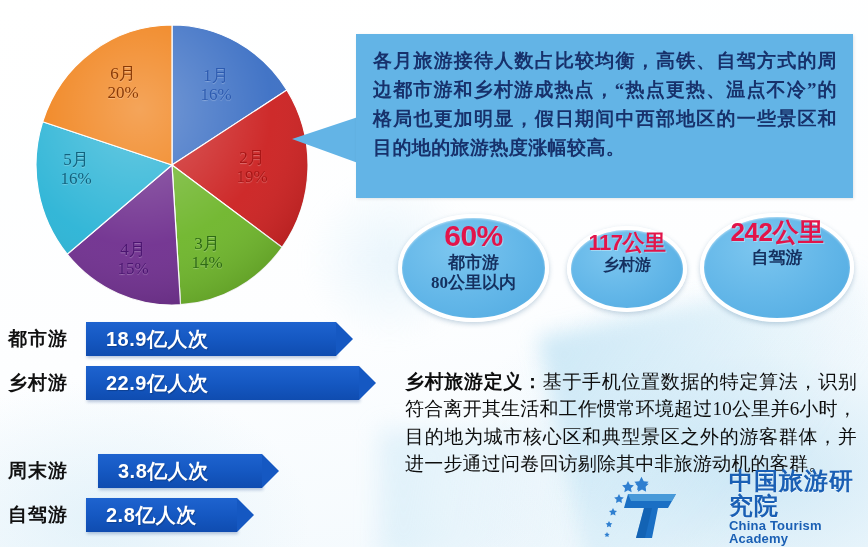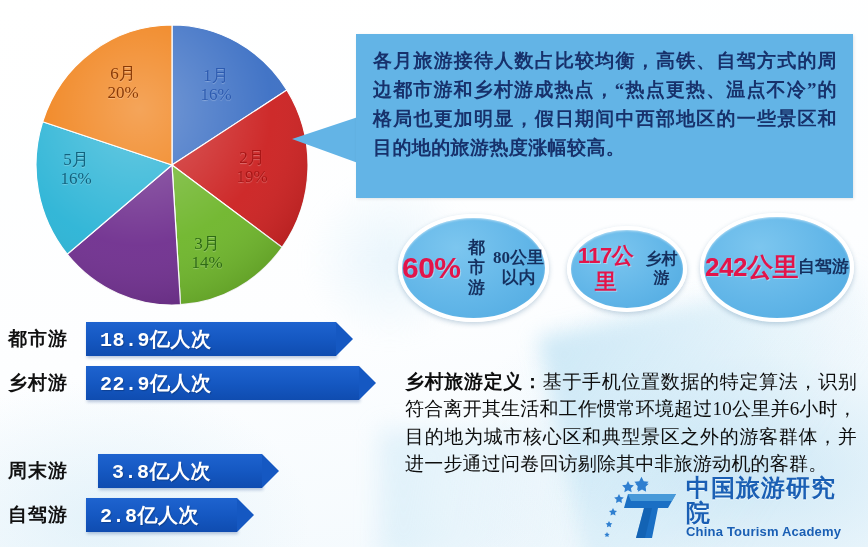--- a/index.html
+++ b/index.html
@@ -84,23 +84,22 @@
   }
 
   
   .badge {
     position: absolute;
     border-radius: 50%;
     background: radial-gradient(ellipse at 38% 30%, #7cc6ef 0%, #62b6e8 55%, #4fa9e0 100%);
     border: 4px solid #ffffff;
     box-shadow: 0 2px 5px rgba(60,110,150,0.30), inset 0 1px 2px rgba(255,255,255,0.45);
     display: flex;
-    flex-direction: row;
+    flex-direction: column;
     align-items: center;
-    justify-content: center;
     text-align: center;
     line-height: 1.18;
   }
   .badge .big {
     color: #e2144a;
     font-weight: bold;
     font-family: "Liberation Sans", "DejaVu Sans", sans-serif;
     text-shadow: 1px 1px 0 rgba(255,255,255,0.35);
     letter-spacing: -0.5px;
   }
@@ -141,27 +140,26 @@
     white-space: nowrap;
   }
   .bar-arrow {
     position: relative;
     height: 34px;
     display: flex;
     align-items: center;
     color: #ffffff;
     font-size: 20px;
     font-weight: bold;
-    padding-left: 14px;
+    padding-left: 20px;
     white-space: nowrap;
     background: linear-gradient(180deg, #1e63cf 0%, #1558c2 50%, #0f4cb0 100%);
     text-shadow: 1px 1px 1px rgba(0,0,0,0.22);
     box-shadow: 1px 2px 3px rgba(30,70,140,0.30);
     letter-spacing: 0.5px;
-    font-family: Liberation Mono, monospace;
   }
   .bar-arrow::after {
     content: "";
     position: absolute;
     right: -17px; top: 0;
     width: 0; height: 0;
     border-top: 17px solid transparent;
     border-bottom: 17px solid transparent;
     border-left: 17px solid #1558c2;
   }
@@ -180,20 +178,21 @@
   }
   #definition .term { font-weight: bold; }
 
   
   #logo {
     position: absolute;
     left: 598px; top: 474px;
     width: 262px; height: 66px;
     display: flex;
     align-items: center;
+    gap: 43px;
   }
   #logo-mark { width: 86px; height: 66px; flex: none; }
   #logo-text { margin-left: 2px; line-height: 1.05; }
   #logo-cn {
     font-size: 24px;
     font-weight: bold;
     color: #1a5fb4;
     letter-spacing: 1px;
     font-family: "Liberation Sans", "DejaVu Sans", sans-serif;
     text-shadow: 0 1px 0 rgba(255,255,255,0.6);
@@ -239,20 +238,24 @@
       <span>1月</span>
       <span class="pct">16%</span>
     </div>
     <div class="pie-label" style="left:186px; top:126px; width:66px; color:#a81515;">
       <span>2月</span>
       <span class="pct">19%</span>
     </div>
     <div class="pie-label" style="left:141px; top:212px; width:66px; color:#2e6b14;">
       <span>3月</span>
       <span class="pct">14%</span>
+    </div>
+    <div class="pie-label" style="left:67px; top:218px; width:66px; color:#4a1470;">
+      <span>4月</span>
+      <span class="pct">15%</span>
     </div>
     <div class="pie-label" style="left:10px; top:128px; width:66px; color:#11627e;">
       <span>5月</span>
       <span class="pct">16%</span>
     </div>
     <div class="pie-label" style="left:57px; top:42px; width:66px; color:#8a3a06;">
       <span>6月</span>
       <span class="pct">20%</span>
     </div>
   </div>

